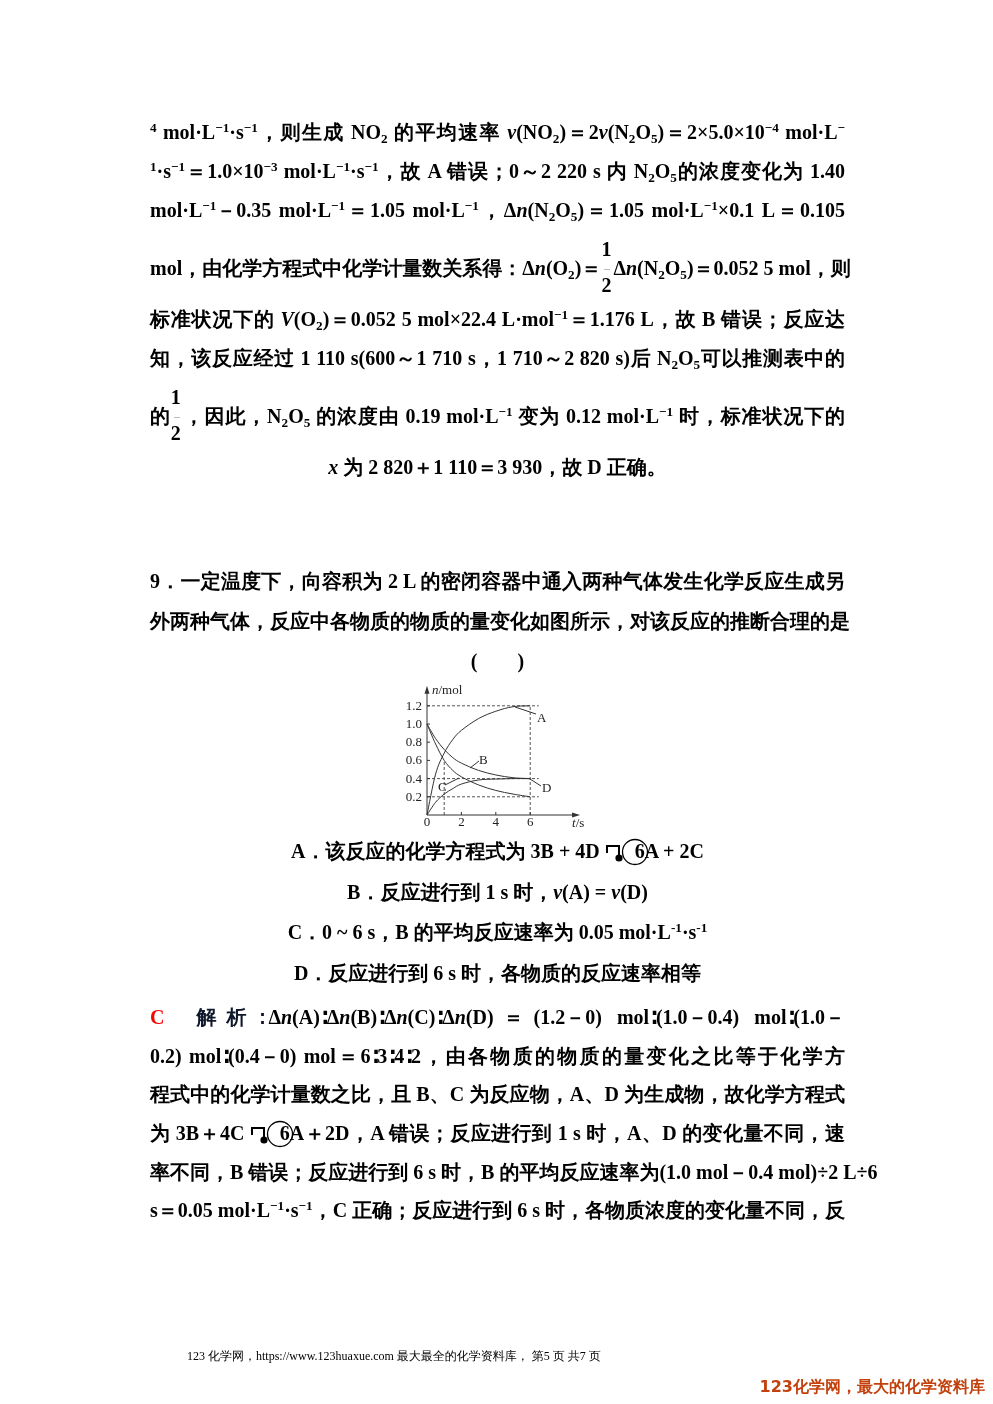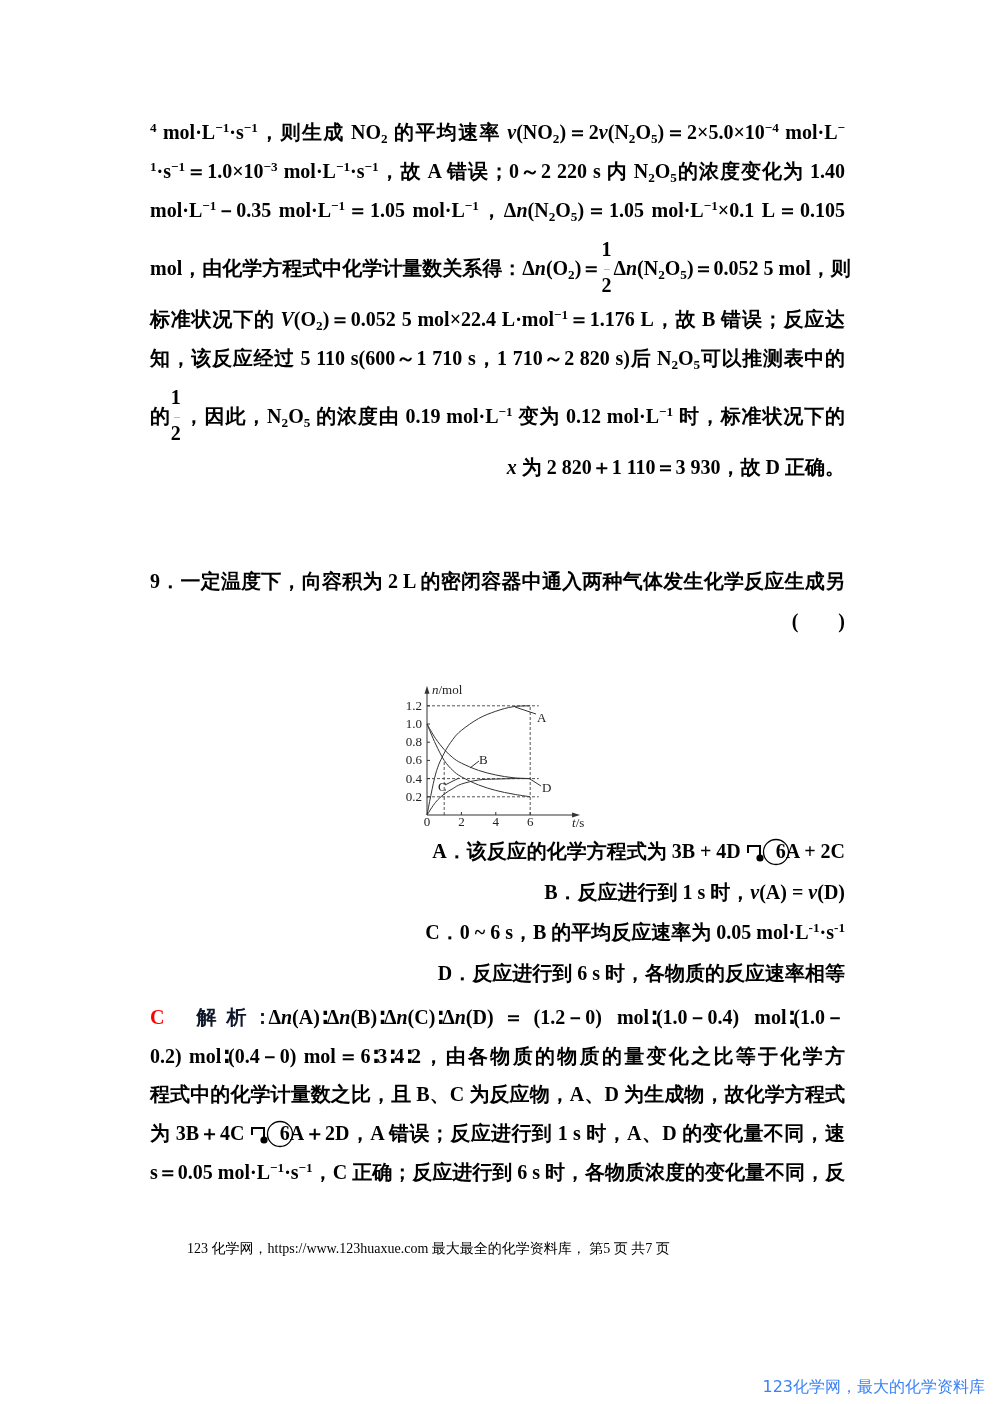--- a/index.html
+++ b/index.html
@@ -1,19 +1,19 @@
 <!DOCTYPE html>
 <html lang="zh"><head>
 <meta charset="utf-8">
 <style>
   html,body{margin:0;padding:0;background:#ffffff;}
   #page{position:relative;width:993px;height:1404px;overflow:hidden;background:#ffffff;
         font-family:"Liberation Serif","DejaVu Serif",serif;font-weight:bold;font-size:20px;color:#000;}
   .block{position:absolute;left:150px;width:695px;}
-  .line{white-space:nowrap;height:39px;line-height:39px;text-align:right;}
+  .line{white-space:nowrap;height:39px;line-height:39px;text-align:center;}
   .line.j{text-align:justify;text-align-last:justify;}
   .line.tall{padding-top:19px;padding-bottom:12px;}
   #solution{top:113px;}
   #question{top:561px;}
   #question .line{height:40px;line-height:40px;}
   #options{top:831px;}
   #options .line{height:40.5px;line-height:40.5px;}
   #analysis{top:998px;}
   #analysis .line{height:38.7px;line-height:38.7px;}
   .sup{font-size:0.66em;vertical-align:0.5em;line-height:0;}
@@ -30,40 +30,41 @@
   .eq-glyph svg{display:block;}
   #chart-wrap{position:absolute;left:395px;top:678px;width:200px;height:155px;}
   #chart-svg{display:block;}
   #chart-svg text{font-family:"Liberation Serif","DejaVu Serif",serif;font-weight:normal;font-size:13px;fill:#222;}
   #chart-svg .axis{stroke:#333;stroke-width:1;}
   #chart-svg .arrow{fill:#333;}
   #chart-svg .tick{stroke:#333;stroke-width:1;}
   #chart-svg .ref{stroke:#555;stroke-width:1;stroke-dasharray:3 2;}
   #chart-svg .curve{fill:none;stroke:#333;stroke-width:1;}
   #chart-svg .leader{stroke:#333;stroke-width:1;}
-  #footer{position:absolute;left:187px;top:1240px;font-family:"Liberation Serif","DejaVu Serif",serif;font-weight:normal;font-size:14px;white-space:nowrap;color:#000;}
-  #watermark{position:absolute;right:8px;top:1377px;font-family:"DejaVu Sans","Liberation Sans",sans-serif;font-weight:normal;font-size:16px;color:#3b82f6;white-space:nowrap;}
+  #footer{position:absolute;left:187px;top:1348px;font-family:"Liberation Serif","DejaVu Serif",serif;font-weight:normal;font-size:12px;white-space:nowrap;color:#000;}
+  #watermark{position:absolute;right:8px;top:1377px;font-family:"DejaVu Sans","Liberation Sans",sans-serif;font-weight:bold;font-size:16px;color:#c2410c;white-space:nowrap;}
 </style>
 </head>
 <body>
 
 <div id="page">
   <div id="solution" class="block">
       <div class="line j"><span class="sup">4</span><span> mol·L</span><span class="sup">−1</span><span>·s</span><span class="sup">−1</span><span>，则生成 NO</span><span class="sub">2</span><span> 的平均速率 </span><span class="i">v</span><span>(NO</span><span class="sub">2</span><span>)＝2</span><span class="i">v</span><span>(N</span><span class="sub">2</span><span>O</span><span class="sub">5</span><span>)＝2×5.0×10</span><span class="sup">−4</span><span> mol·L</span><span class="sup">−</span></div>
       <div class="line j"><span class="sup">1</span><span>·s</span><span class="sup">−1</span><span>＝1.0×10</span><span class="sup">−3</span><span> mol·L</span><span class="sup">−1</span><span>·s</span><span class="sup">−1</span><span>，故 A 错误；0～2 220 s 内 N</span><span class="sub">2</span><span>O</span><span class="sub">5</span><span>的浓度变化为 1.40</span></div>
       <div class="line j"><span>mol·L</span><span class="sup">−1</span><span>－0.35 mol·L</span><span class="sup">−1</span><span>＝1.05 mol·L</span><span class="sup">−1</span><span>，Δ</span><span class="i">n</span><span>(N</span><span class="sub">2</span><span>O</span><span class="sub">5</span><span>)＝1.05 mol·L</span><span class="sup">−1</span><span>×0.1 L＝0.105</span></div>
       <div class="line j tall"><span>mol，由化学方程式中化学计量数关系得：Δ</span><span class="i">n</span><span>(O</span><span class="sub">2</span><span>)＝</span><span class="frac"><span class="num">1</span><span class="bar"></span><span class="den">2</span></span><span>Δ</span><span class="i">n</span><span>(N</span><span class="sub">2</span><span>O</span><span class="sub">5</span><span>)＝0.052 5 mol，则</span></div>
       <div class="line j"><span>标准状况下的 </span><span class="i">V</span><span>(O</span><span class="sub">2</span><span>)＝0.052 5 mol×22.4 L·mol</span><span class="sup">−1</span><span>＝1.176 L，故 B 错误；反应达</span></div>
-      <div class="line j"><span>知，该反应经过 5 110 s(600～1 710 s，1 710～2 820 s)后 N</span><span class="sub">2</span><span>O</span><span class="sub">5</span><span>可以推测表中的</span></div>
+      <div class="line j"><span>知，该反应经过 1 110 s(600～1 710 s，1 710～2 820 s)后 N</span><span class="sub">2</span><span>O</span><span class="sub">5</span><span>可以推测表中的</span></div>
       <div class="line j tall"><span>的</span><span class="frac"><span class="num">1</span><span class="bar"></span><span class="den">2</span></span><span>，因此，N</span><span class="sub">2</span><span>O</span><span class="sub">5</span><span> 的浓度由 0.19 mol·L</span><span class="sup">−1</span><span> 变为 0.12 mol·L</span><span class="sup">−1</span><span> 时，标准状况下的</span></div>
       <div class="line"><span class="i">x</span><span> 为 2 820＋1 110＝3 930，故 D 正确。</span></div>
     </div>
 
   <div id="question" class="block">
       <div class="line j"><span>9．一定温度下，向容积为 2 L 的密闭容器中通入两种气体发生化学反应生成另</span></div>
+      <div class="line j"><span>外两种气体，反应中各物质的物质的量变化如图所示，对该反应的推断合理的是</span></div>
       <div class="line"><span>(　　)</span></div>
     </div>
 
   <div id="chart-wrap">
     <svg id="chart-svg" width="200" height="155">
         <line x1="32" y1="27.799999999999997" x2="143.8" y2="27.799999999999997" class="ref"></line>
         <line x1="32" y1="100.6" x2="143.8" y2="100.6" class="ref"></line>
         <line x1="32" y1="118.8" x2="143.8" y2="118.8" class="ref"></line>
         <line x1="49.2" y1="137" x2="49.2" y2="82.4" class="ref"></line>
         <line x1="135.2" y1="137" x2="135.2" y2="27.799999999999997" class="ref"></line>
@@ -120,18 +121,19 @@
 
   <div id="analysis" class="block">
       <div class="line j"><span class="answer">C</span><span class="label">解析:</span><span>Δ</span><span class="i">n</span><span>(A)∶Δ</span><span class="i">n</span><span>(B)∶Δ</span><span class="i">n</span><span>(C)∶Δ</span><span class="i">n</span><span>(D)＝(1.2－0) mol∶(1.0－0.4) mol∶(1.0－</span></div>
       <div class="line j"><span>0.2) mol∶(0.4－0) mol＝6∶3∶4∶2，由各物质的物质的量变化之比等于化学方</span></div>
       <div class="line j"><span>程式中的化学计量数之比，且 B、C 为反应物，A、D 为生成物，故化学方程式</span></div>
       <div class="line j"><span>为 3B＋4C </span><span class="eq-glyph"><svg width="44" height="28" viewBox="0 0 44 28">
             <polyline points="2,15 2,8 14,8 14,19" fill="none" stroke="#000" stroke-width="2"></polyline>
             <circle cx="14" cy="20" r="3.6" fill="#000"></circle>
             <circle cx="30" cy="14" r="12.5" fill="none" stroke="#000" stroke-width="1.3"></circle>
           </svg></span><span>6A＋2D，A 错误；反应进行到 1 s 时，A、D 的变化量不同，速</span></div>
+      <div class="line j"><span>率不同，B 错误；反应进行到 6 s 时，B 的平均反应速率为(1.0 mol－0.4 mol)÷2 L÷6</span></div>
       <div class="line j"><span>s＝0.05 mol·L</span><span class="sup">−1</span><span>·s</span><span class="sup">−1</span><span>，C 正确；反应进行到 6 s 时，各物质浓度的变化量不同，反</span></div>
     </div>
 
   <div id="footer">123 化学网，https://www.123huaxue.com 最大最全的化学资料库， 第5 页 共7 页</div>
   <div id="watermark">123化学网，最大的化学资料库</div>
 </div>
 
 </body></html>

